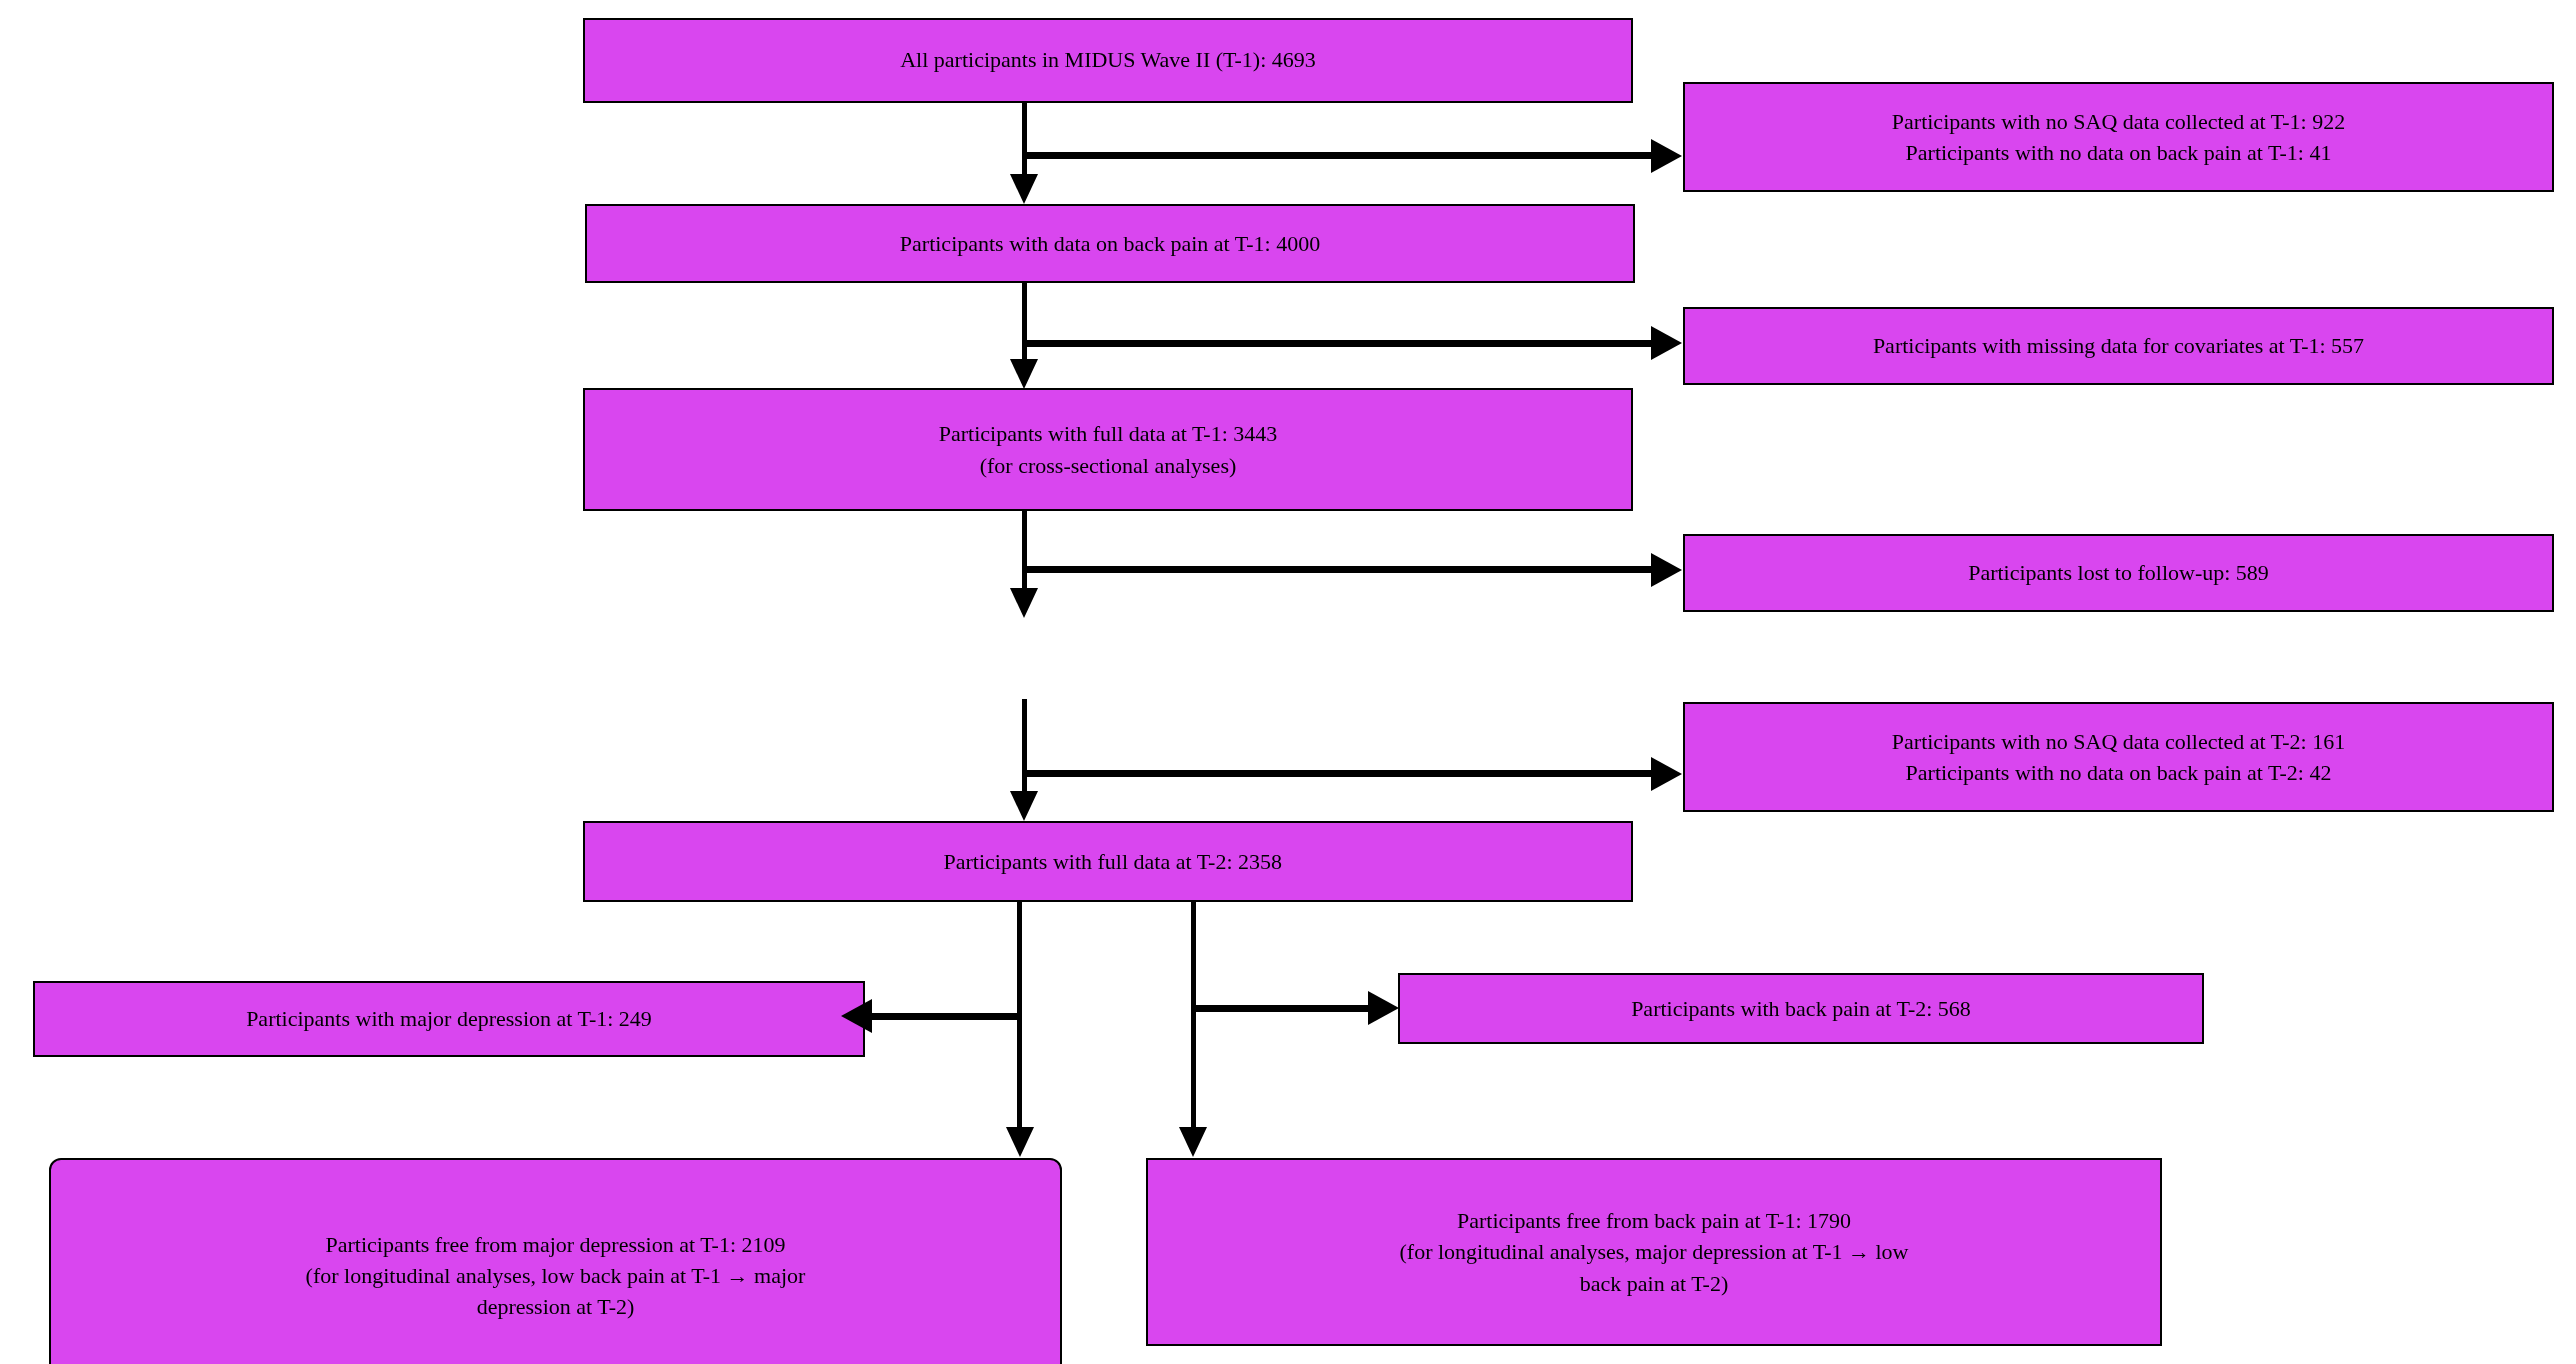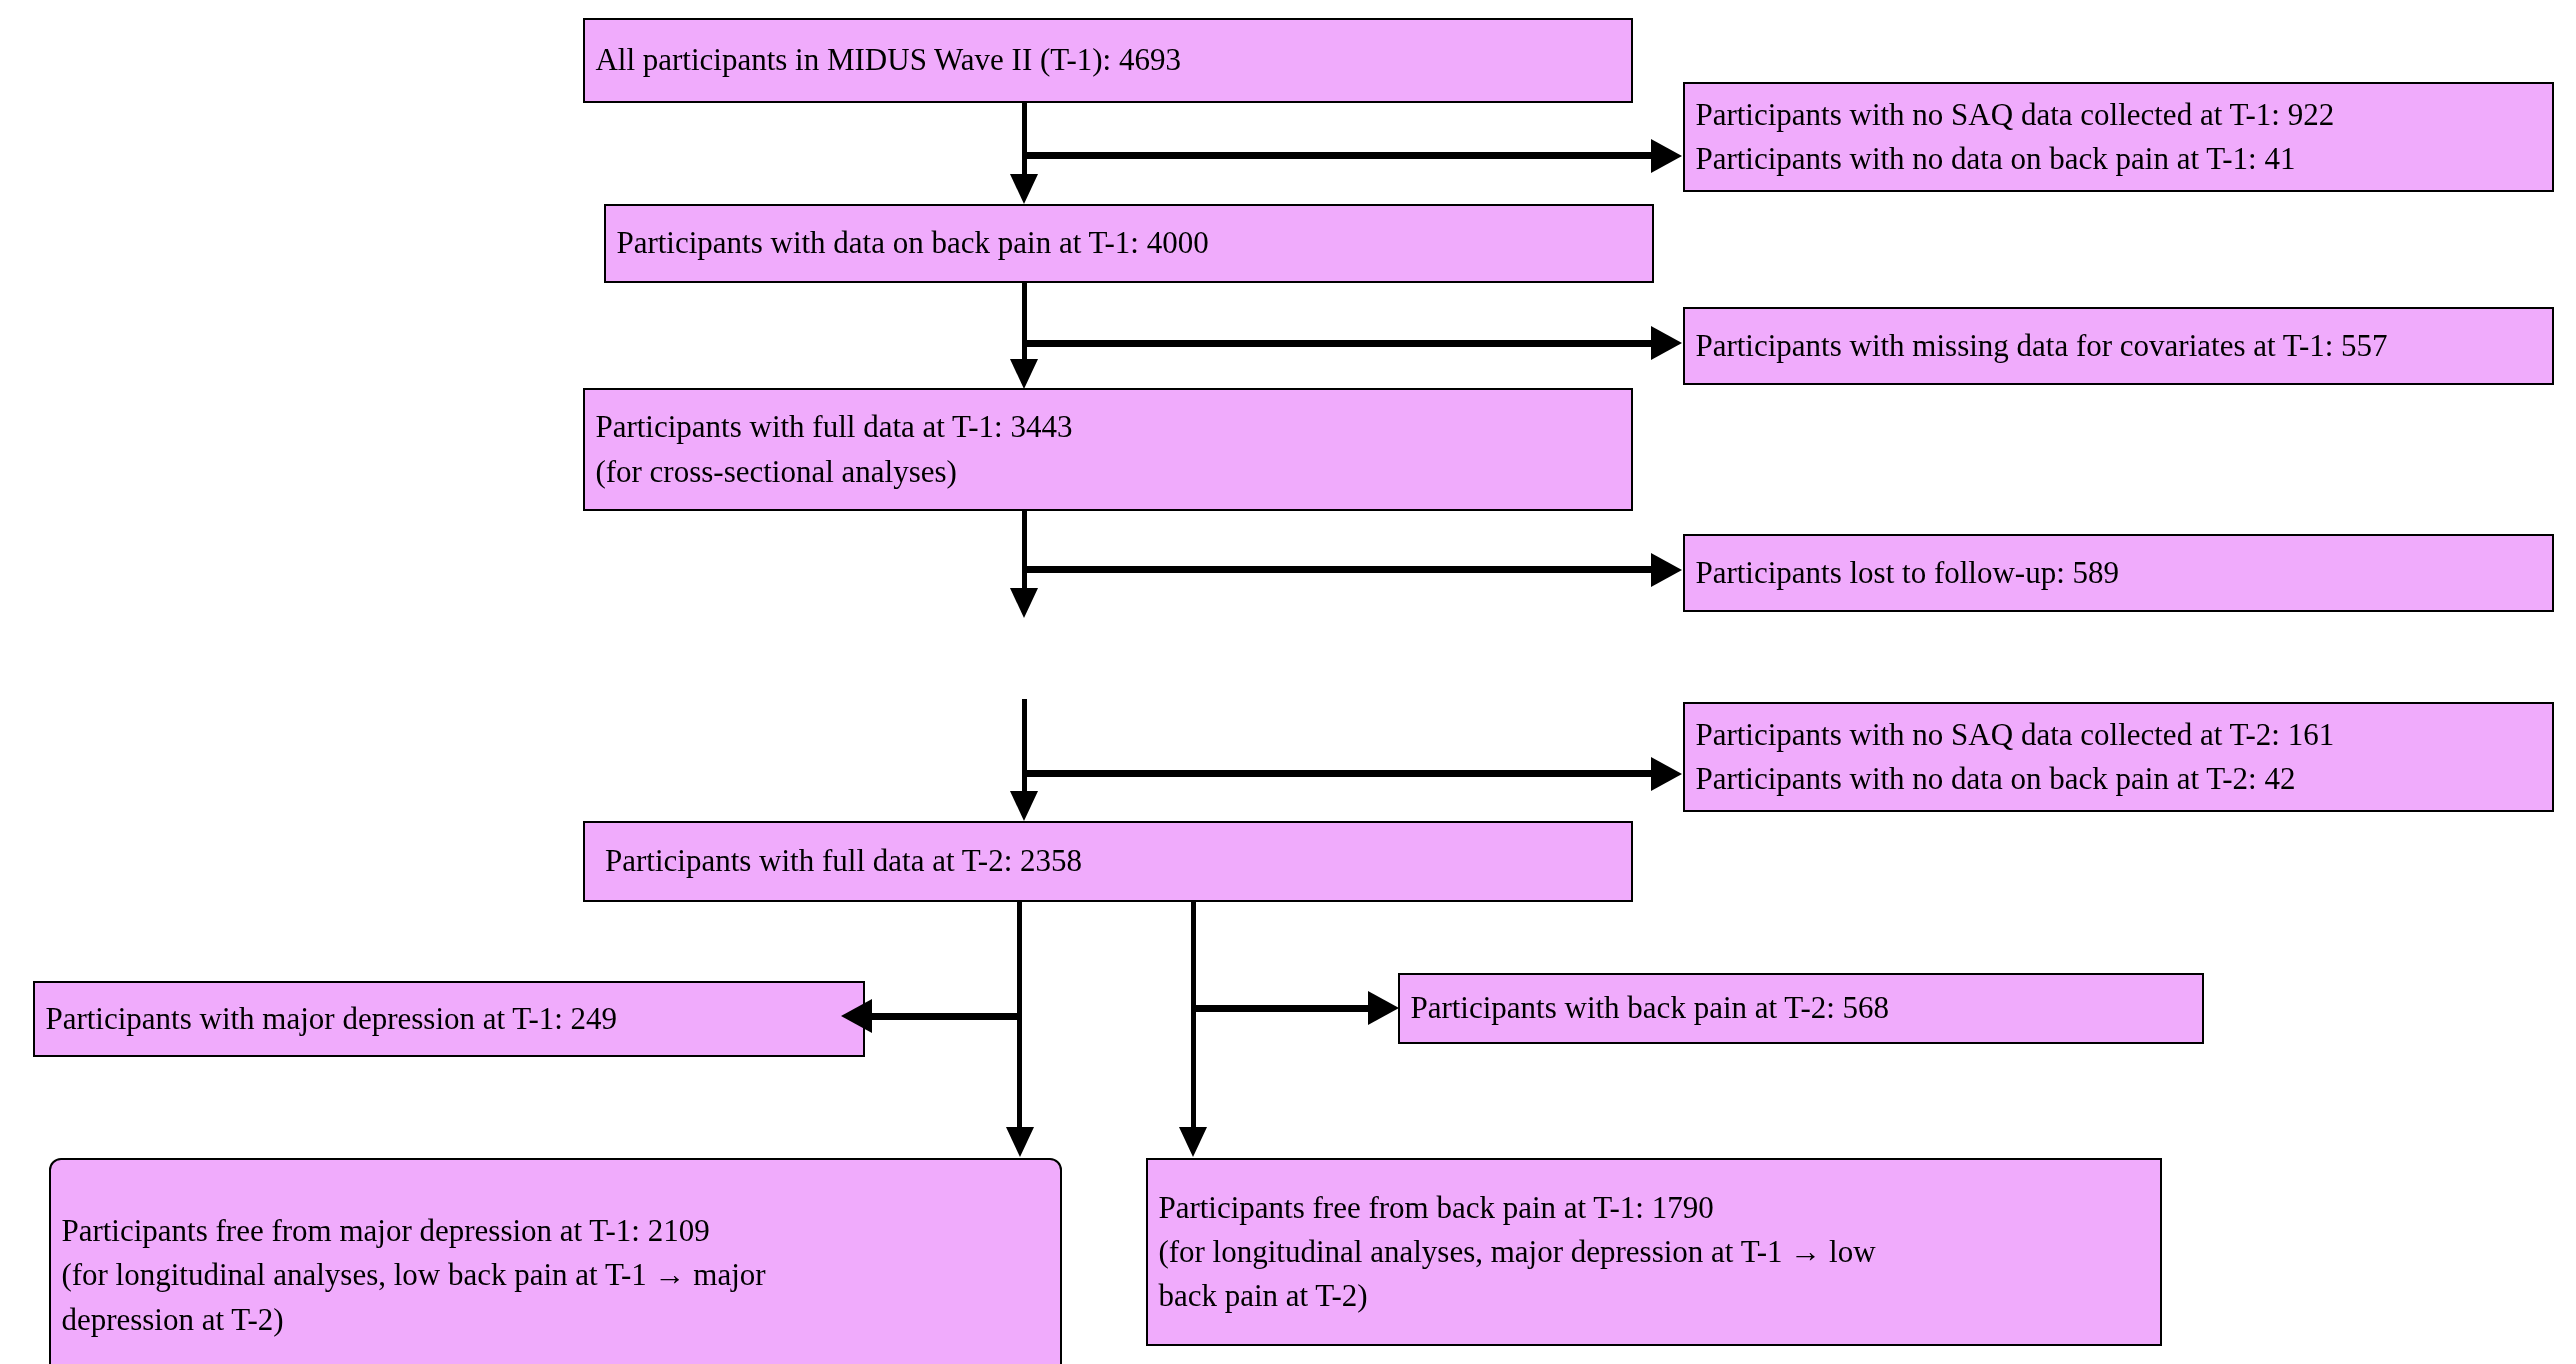--- a/index.html
+++ b/index.html
@@ -12,27 +12,27 @@
     width: 2576px;
     height: 1364px;
     background: #ffffff;
     font-family: "Liberation Serif", "DejaVu Serif", serif;
     overflow: hidden;
   }
   .node {
     position: absolute;
     box-sizing: border-box;
     border: 2.6px solid #000000;
-    background: #f0abfc;
+    background: #d946ef;
     display: flex;
     align-items: center;
     justify-content: center;
-    text-align: left;
+    text-align: center;
     color: #000000;
-    font-size: 31px;
+    font-size: 22px;
     line-height: 1.42;
     padding: 3.9px 10.4px;
   }
   .node .txt {
     display: block;
     width: 100%;
     white-space: pre-line;
   }
   
   .vline {
@@ -72,21 +72,21 @@
 </style>
 </head>
 <body>
 
 <div id="page">
 
   <div class="node" style="left:583px; top:17.5px; width:1050px; height:85px;">
     <span class="txt">All participants in MIDUS Wave II (T-1): 4693</span>
   </div>
 
-  <div class="node" style="left:604px; top:204px; width:1050px; height:79px;">
+  <div class="node" style="left:585px; top:204px; width:1050px; height:79px;">
     <span class="txt">Participants with data on back pain at T-1: 4000</span>
   </div>
 
   <div class="node" style="left:583px; top:388px; width:1050px; height:123px;">
     <span class="txt">Participants with full data at T-1: 3443
 (for cross-sectional analyses)</span>
   </div>
 
 
   <div class="node" style="left:583px; top:821px; width:1050px; height:81px;padding-left:20px;">

